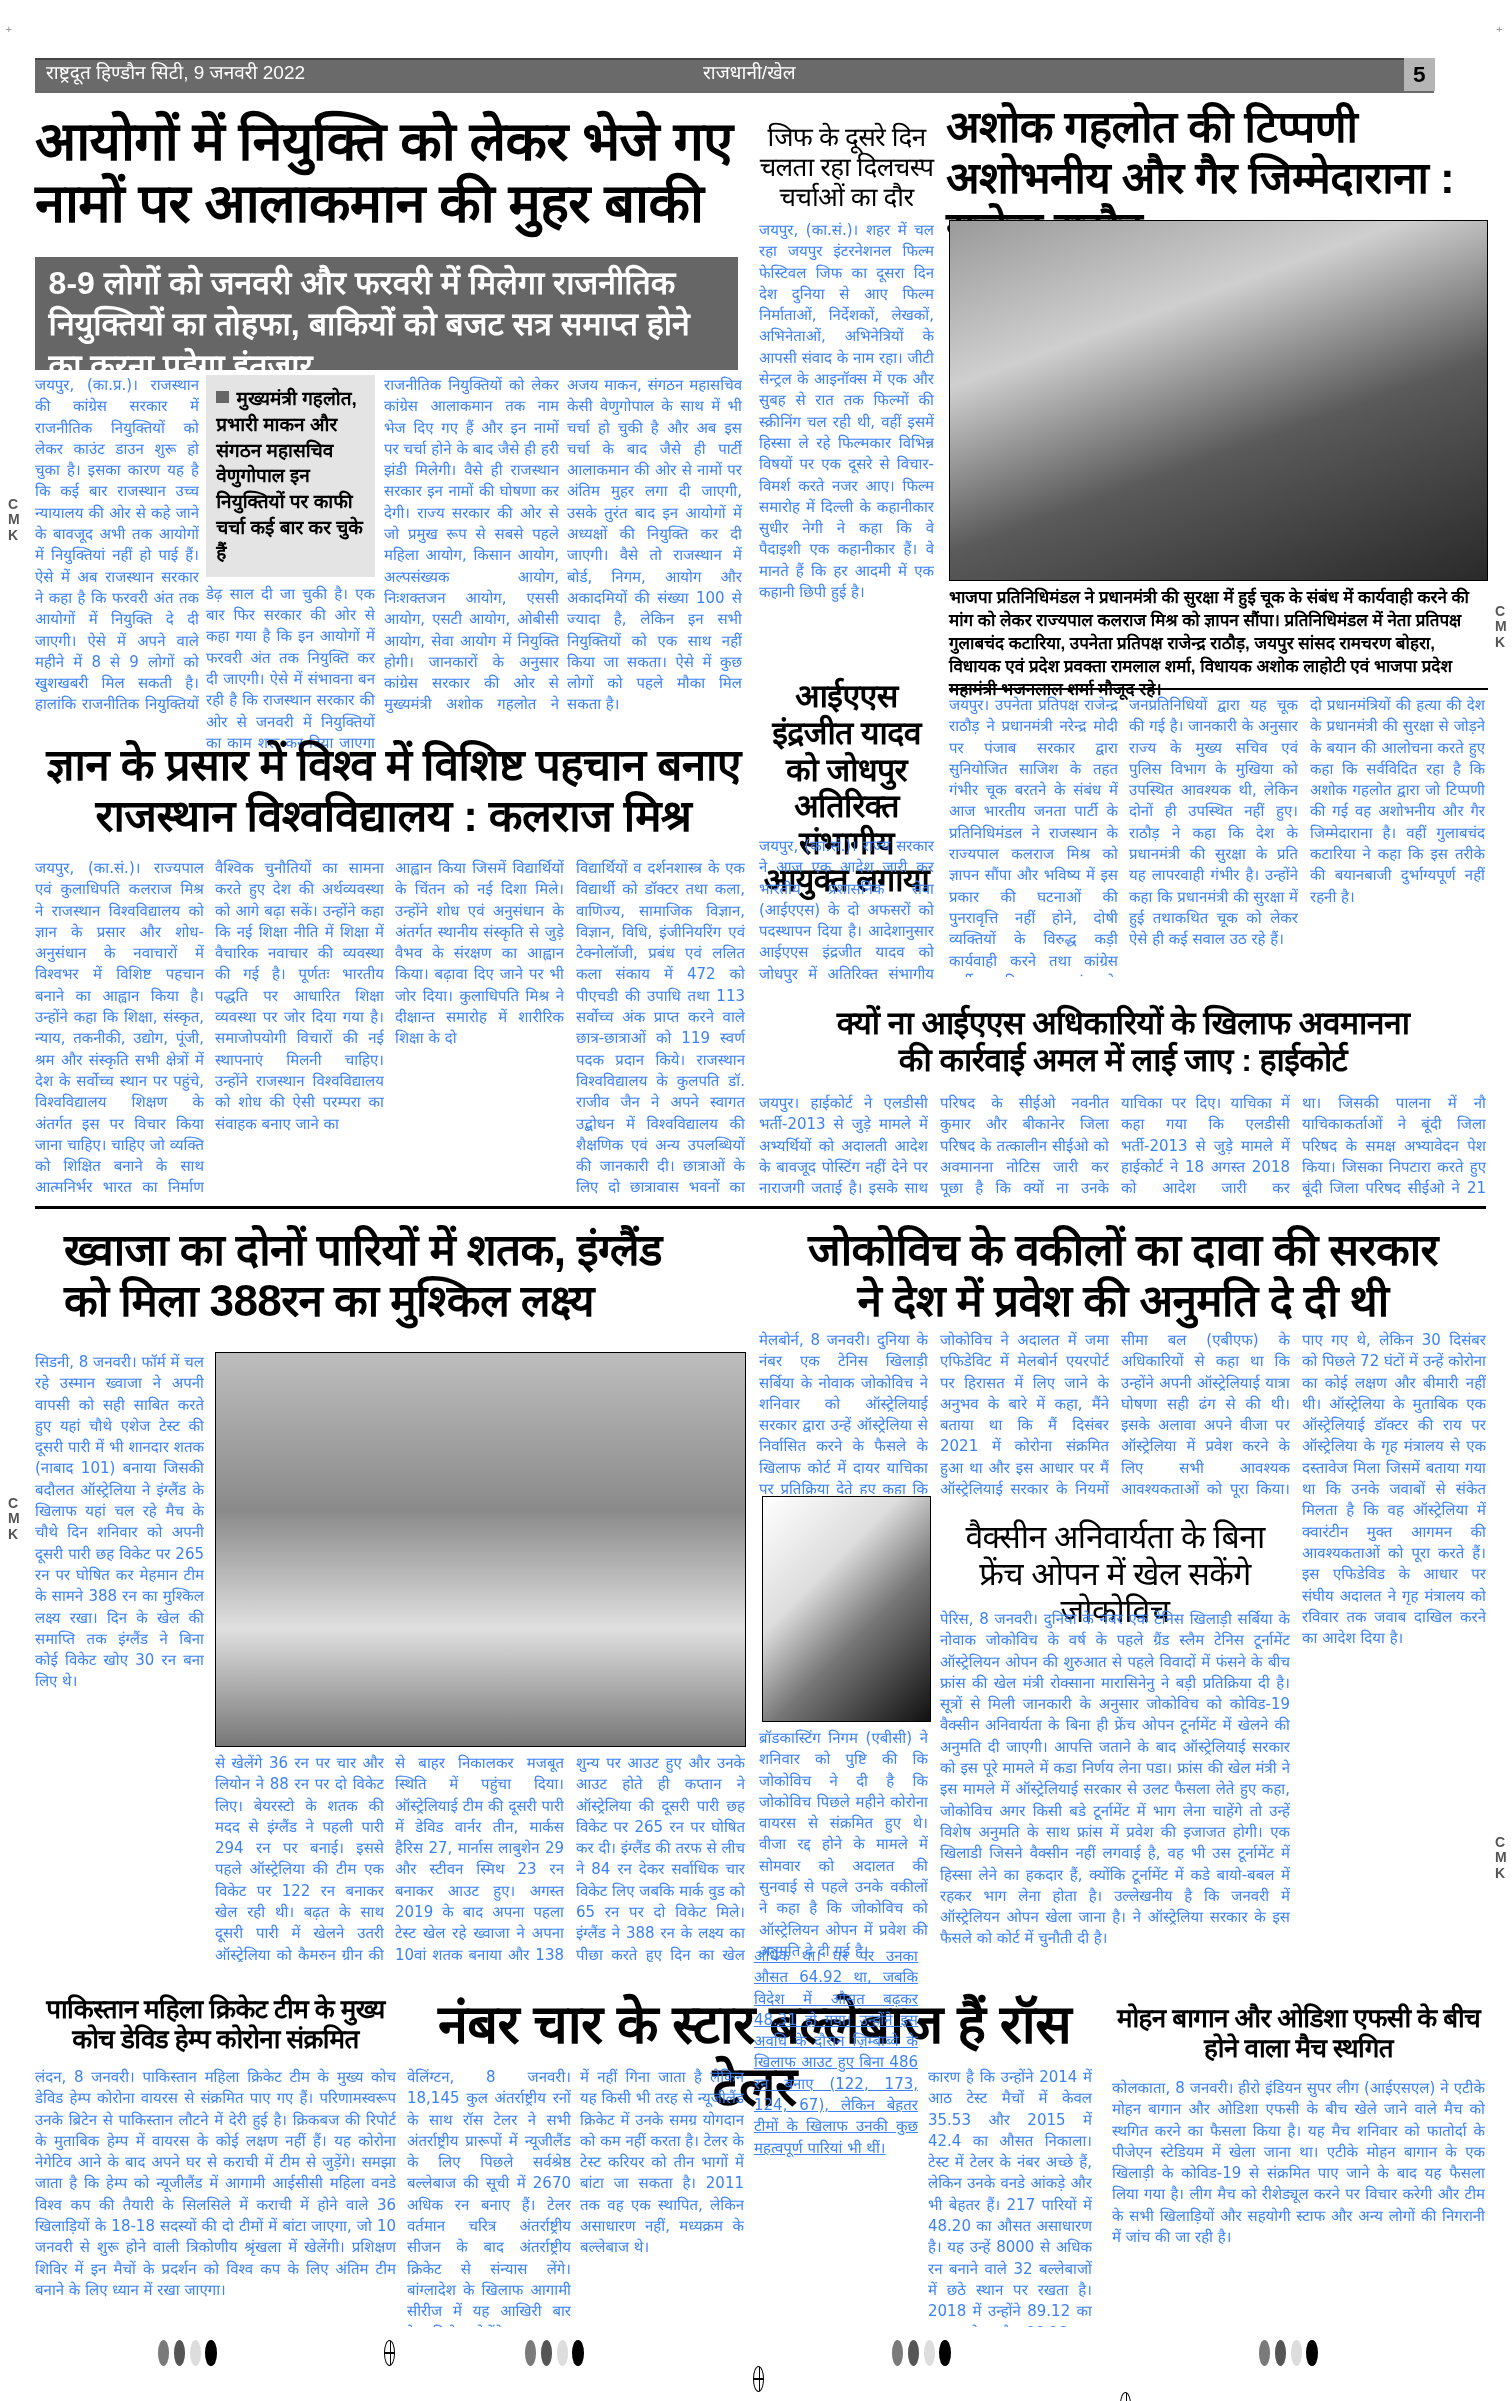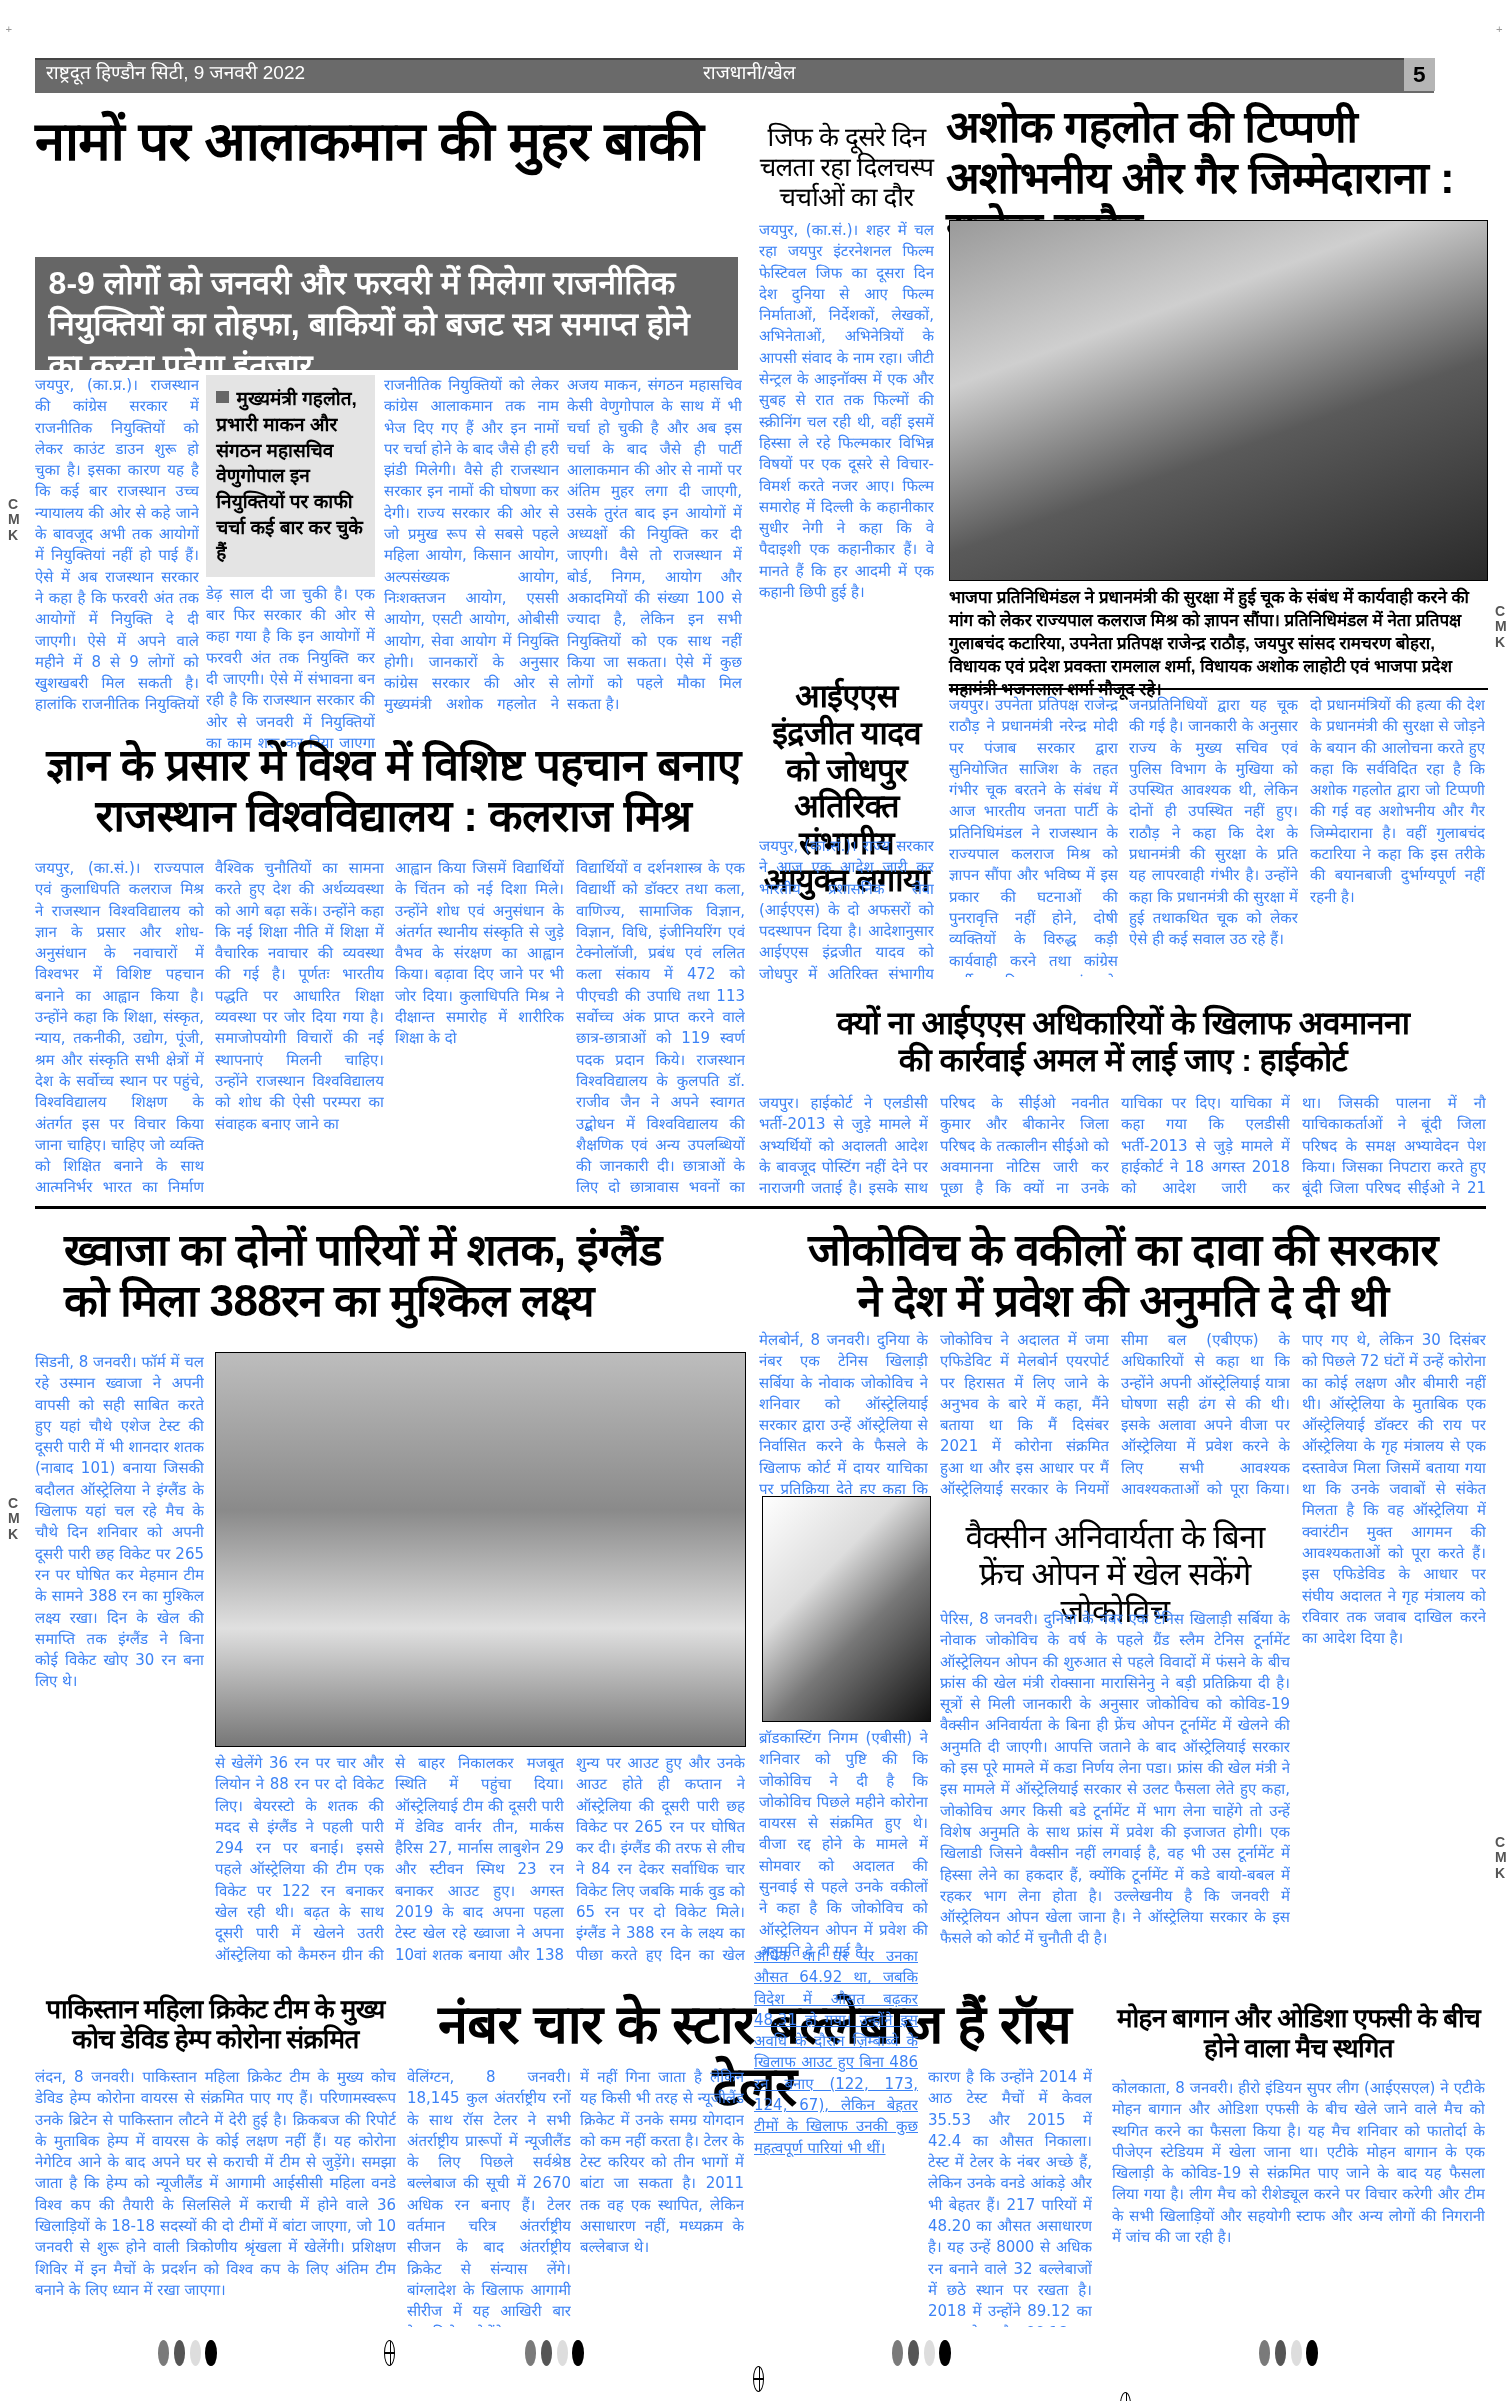--- a/index.html
+++ b/index.html
@@ -37,20 +37,21 @@
 <div class="abs pageno">5</div>
 
 <div class="abs reg" style="left:5.6px;top:22.6px;">+</div>
 <div class="abs reg" style="left:1496px;top:22.6px;">+</div>
 <div class="abs cmk" style="left:8px;top:497px;width:11.3px;">C M K</div>
 <div class="abs cmk" style="left:1495px;top:604px;width:11.3px;">C M K</div>
 <div class="abs cmk" style="left:8px;top:1496px;width:11.3px;">C M K</div>
 <div class="abs cmk" style="left:1495px;top:1835px;width:11.3px;">C M K</div>
 
 <div class="abs headline h-xl" style="left:35px;top:110px;width:728px;">
+  <div>आयोगों में नियुक्ति को लेकर भेजे गए</div>
   <div>नामों पर आलाकमान की मुहर बाकी</div>
 </div>
 <div class="abs grey-banner" style="left:35px;top:257px;width:703px;height:113px;">8-9 लोगों को जनवरी और फरवरी में मिलेगा राजनीतिक नियुक्तियों का तोहफा, बाकियों को बजट सत्र समाप्त होने का करना पड़ेगा इंतजार</div>
 
 <div class="abs body-text" style="left:35px;top:375px;width:164px;height:339px;overflow:hidden;">जयपुर, (का.प्र.)। राजस्थान की कांग्रेस सरकार में राजनीतिक नियुक्तियों को लेकर काउंट डाउन शुरू हो चुका है। इसका कारण यह है कि कई बार राजस्थान उच्च न्यायालय की ओर से कहे जाने के बावजूद अभी तक आयोगों में नियुक्तियां नहीं हो पाई हैं। ऐसे में अब राजस्थान सरकार ने कहा है कि फरवरी अंत तक आयोगों में नियुक्ति दे दी जाएगी। ऐसे में अपने वाले महीने में 8 से 9 लोगों को खुशखबरी मिल सकती है। हालांकि राजनीतिक नियुक्तियों की चाहत बढ़ी संख्या में कांग्रेस के नेता लंबा इंतजार कर रहे हैं और सरकार की ओर से कई बार</div>
 <div class="abs" style="left:206px;top:375px;width:169px;">
   <div class="callout"><span class="sq"></span><span>मुख्यमंत्री गहलोत, प्रभारी माकन और संगठन महासचिव वेणुगोपाल इन नियुक्तियों पर काफी चर्चा कई बार कर चुके हैं</span></div>
   <div class="body-text" style="margin-top:6.8px;height:164px;overflow:hidden;">डेढ़ साल दी जा चुकी है। एक बार फिर सरकार की ओर से कहा गया है कि इन आयोगों में फरवरी अंत तक नियुक्ति कर दी जाएगी। ऐसे में संभावना बन रही है कि राजस्थान सरकार की ओर से जनवरी में नियुक्तियों का काम शुरू कर दिया जाएगा और फरवरी अंत तक के लिए दी गई डेडलाइन तक इन सभी महत्वपूर्ण आयोगों में अध्यक्षों की नियुक्ति कर दी जाएगी। जानकारों के अनुसार कहा जा रहा है कि कांग्रेस सरकार की ओर से</div>
 </div>
 <div class="abs body-text" style="left:384px;top:375px;width:175px;height:339px;overflow:hidden;">राजनीतिक नियुक्तियों को लेकर कांग्रेस आलाकमान तक नाम भेज दिए गए हैं और इन नामों पर चर्चा होने के बाद जैसे ही हरी झंडी मिलेगी। वैसे ही राजस्थान सरकार इन नामों की घोषणा कर देगी। राज्य सरकार की ओर से जो प्रमुख रूप से सबसे पहले महिला आयोग, किसान आयोग, अल्पसंख्यक आयोग, निःशक्तजन आयोग, एससी आयोग, एसटी आयोग, ओबीसी आयोग, सेवा आयोग में नियुक्ति होगी। जानकारों के अनुसार कांग्रेस सरकार की ओर से मुख्यमंत्री अशोक गहलोत ने दिल्ली आलाकमान को नाम भेज दिए हैं। इनके बारे में प्रभारी</div>

